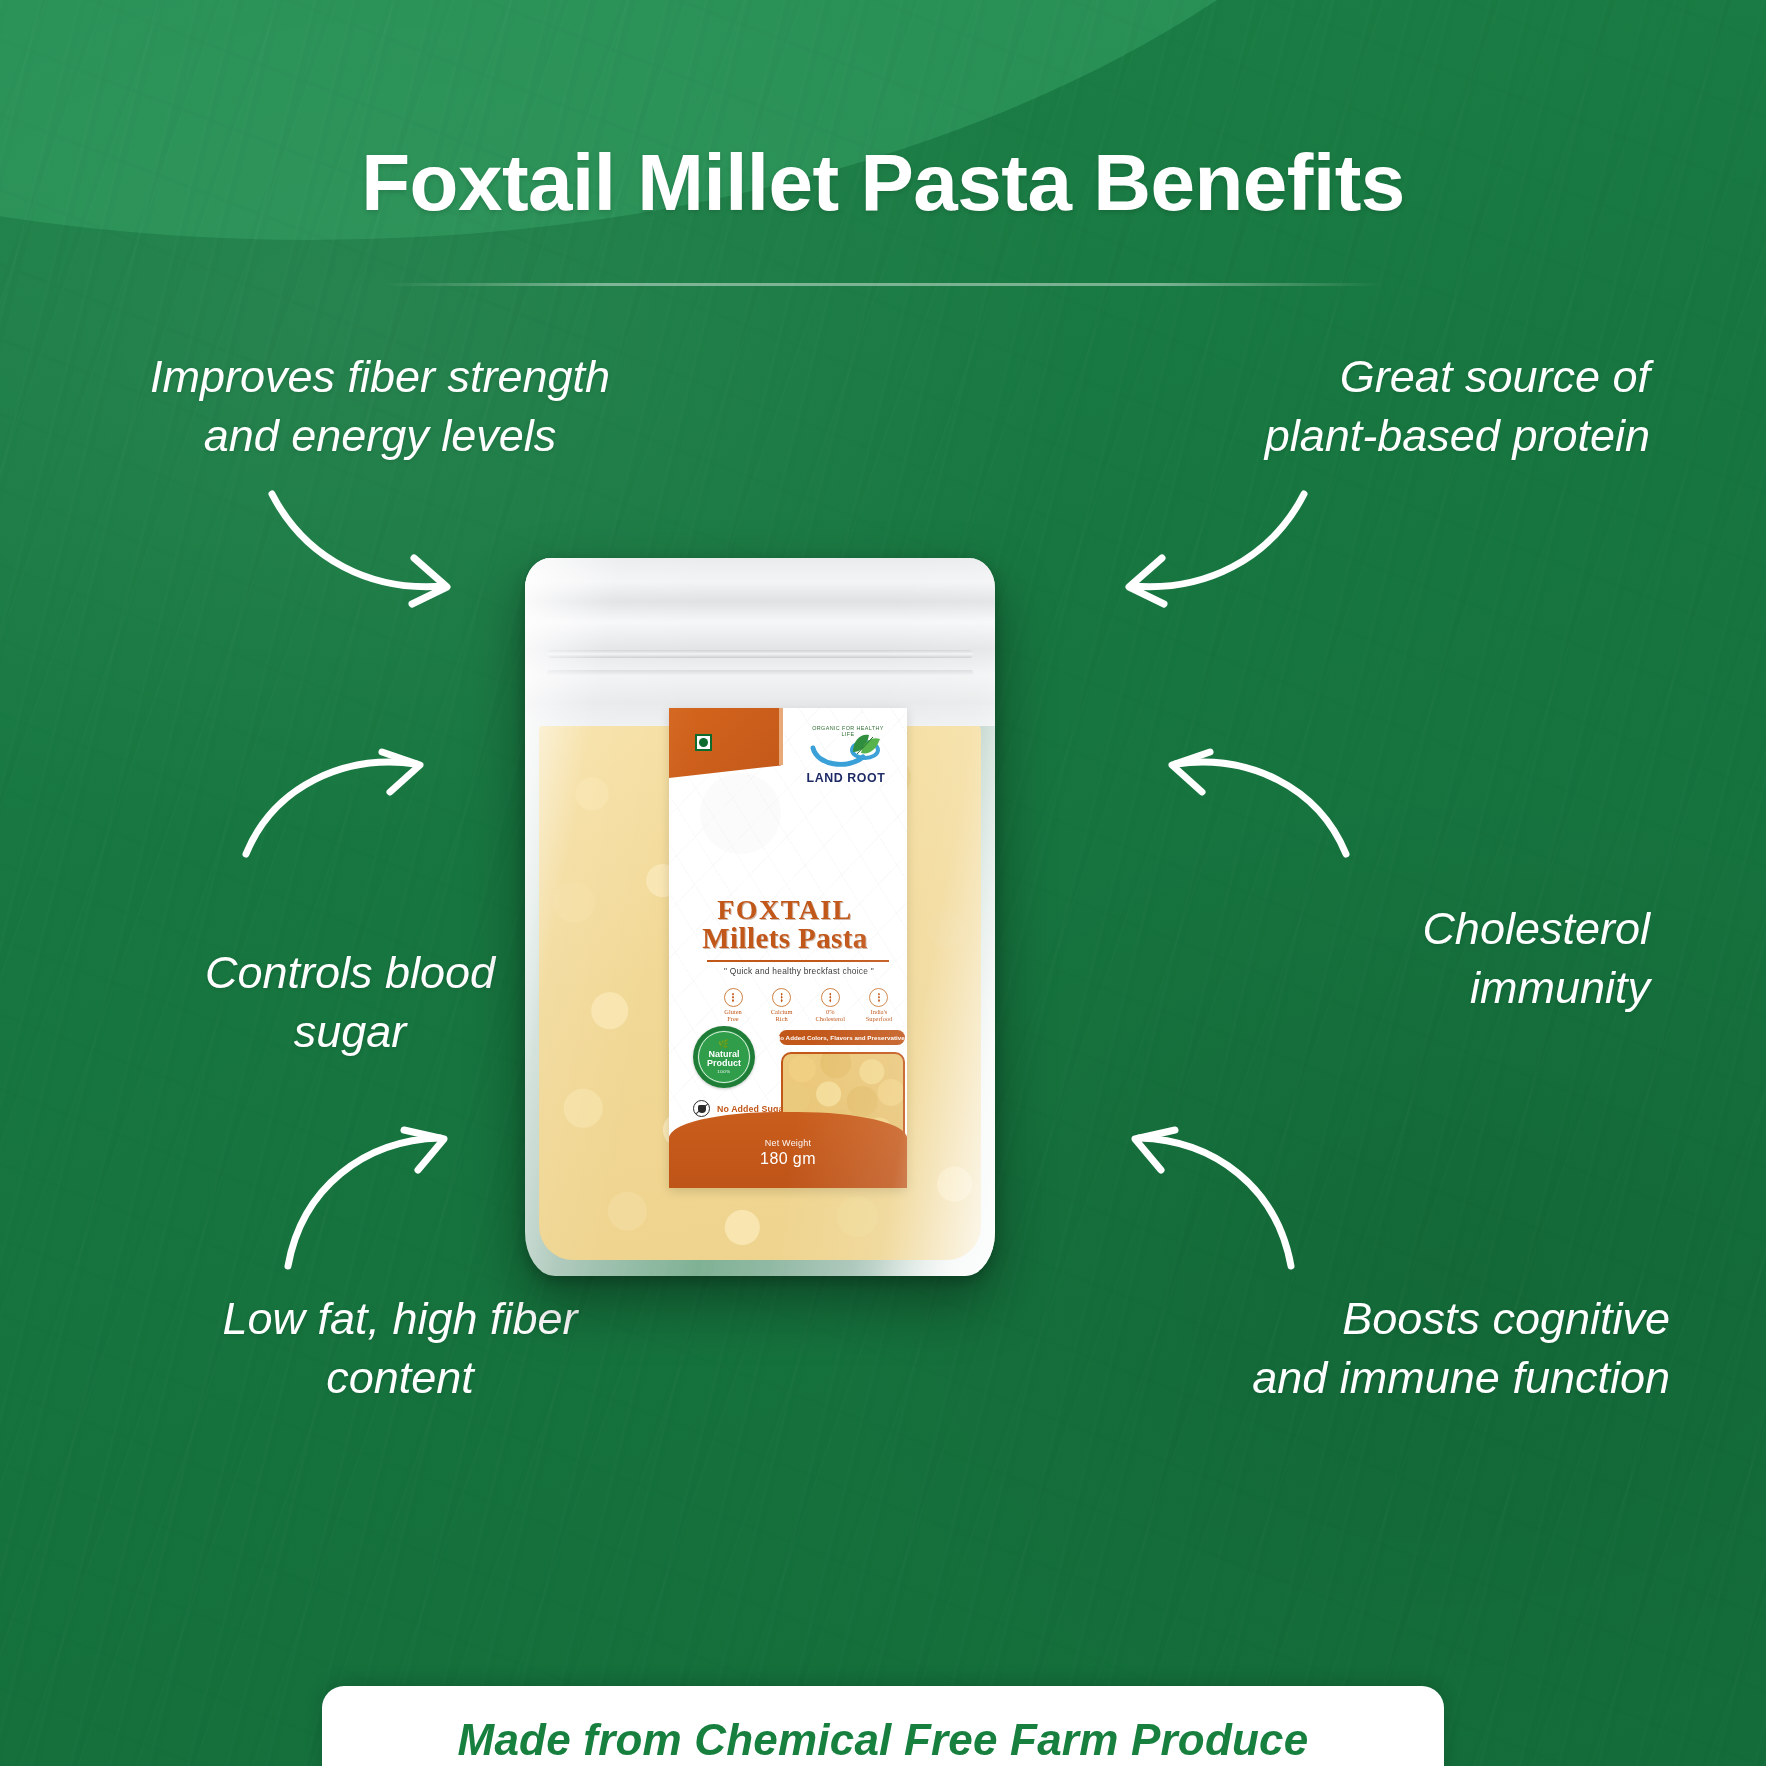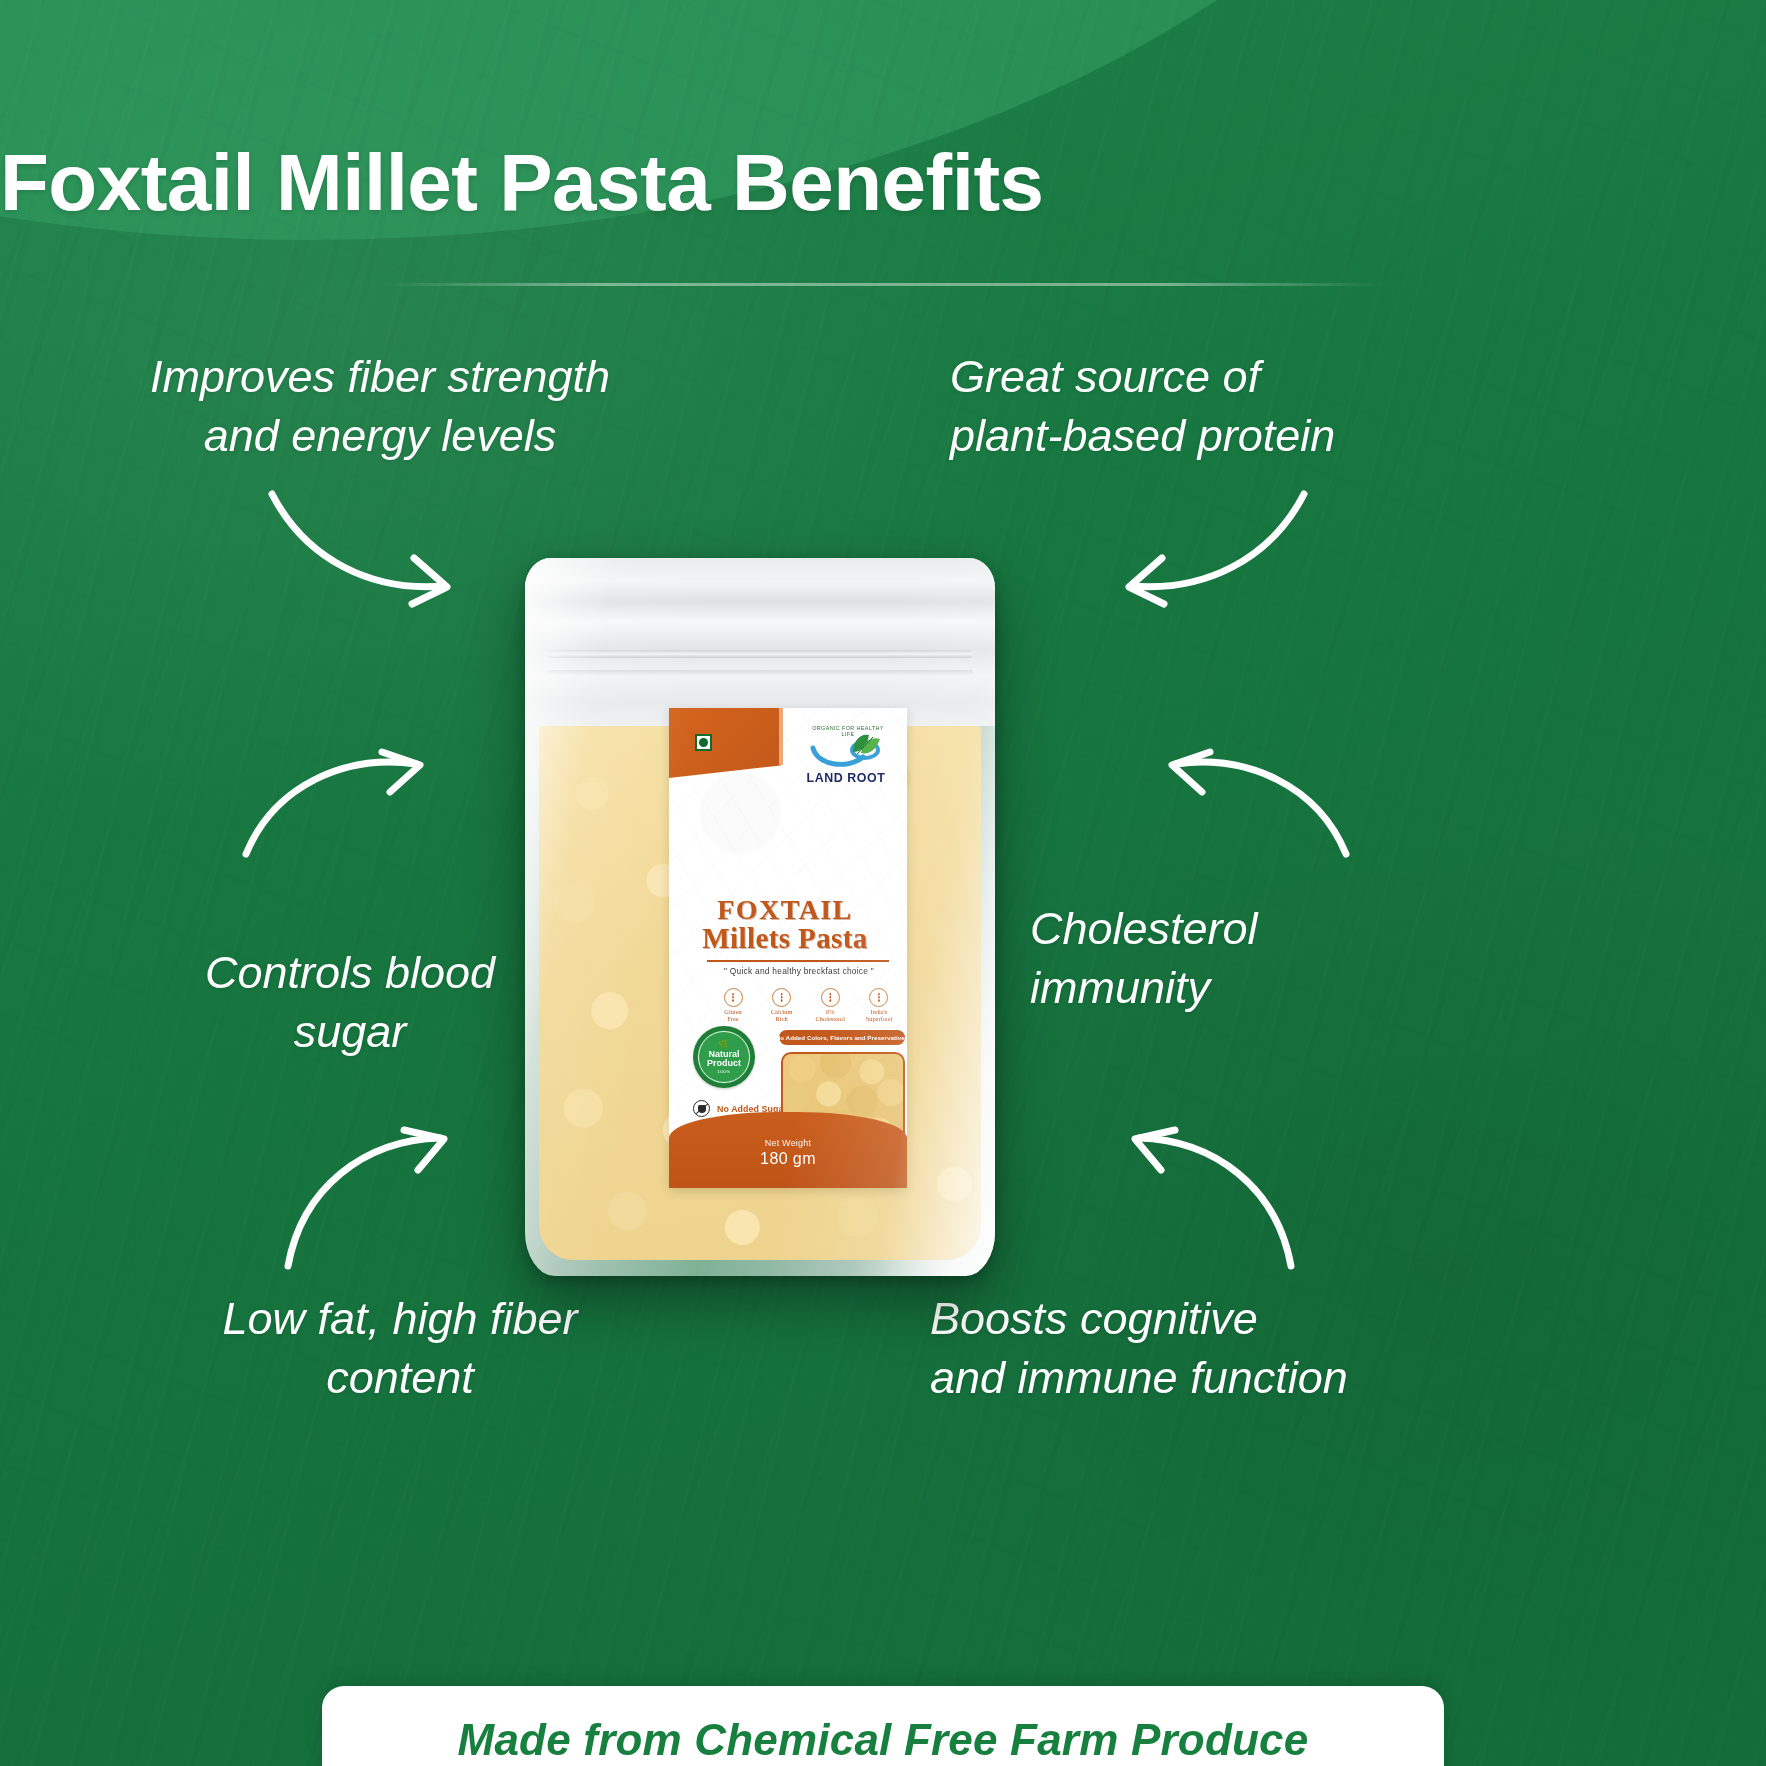--- a/index.html
+++ b/index.html
@@ -33,20 +33,21 @@
     opacity:.20;
     background:
       repeating-linear-gradient(104deg, rgba(255,255,255,.05) 0 3px, rgba(0,0,0,.045) 3px 9px, rgba(255,255,255,0) 9px 38px),
       repeating-linear-gradient(-71deg, rgba(255,255,255,.045) 0 2px, rgba(0,0,0,.04) 2px 7px, rgba(255,255,255,0) 7px 55px),
       repeating-linear-gradient(21deg, rgba(0,0,0,.05) 0 4px, rgba(255,255,255,0) 4px 70px);
   }
 
   
   #title{
     position:absolute; left:0; right:0; top:137px;
+    text-align:center;
     color:#fff;
     font-size:80px;
     font-weight:700;
     letter-spacing:-0.5px;
     font-stretch:condensed;
     text-shadow:0 2px 5px rgba(0,0,0,.14);
   }
   #title-rule{
     position:absolute; left:383px; top:283px;
     width:1000px; height:3px;
@@ -58,21 +59,21 @@
     position:absolute;
     color:#ffffff;
     font-size:45px;
     line-height:1.30;
     font-style:italic;
     font-weight:400;
     text-shadow:0 1px 4px rgba(0,0,0,.12);
     white-space:pre-line;
   }
   .b-left  { text-align:center; }
-  .b-right { text-align:left; }
+  .b-right { text-align:right; }
 
   #b1{ left:60px;  top:348px; width:640px; }
   #b2{ left:950px; top:348px; width:700px; }
   #b3{ left:50px;  top:900px; width:600px;margin-top:44px; }
   #b4{ left:1030px;top:900px; width:620px; }
   #b5{ left:60px;  top:1290px;width:680px; }
   #b6{ left:930px; top:1290px;width:740px; }
 
   
   .arrow{ position:absolute; pointer-events:none; }

